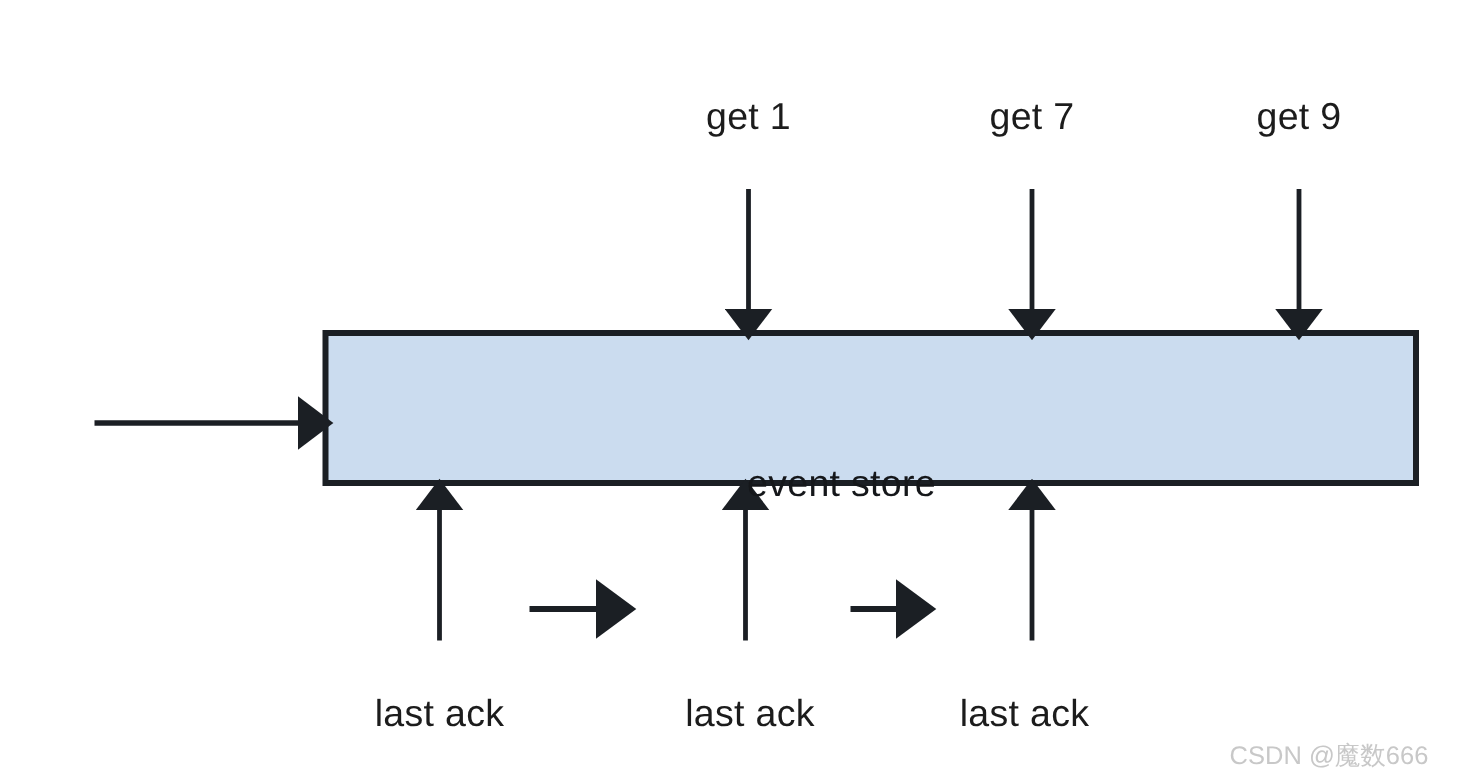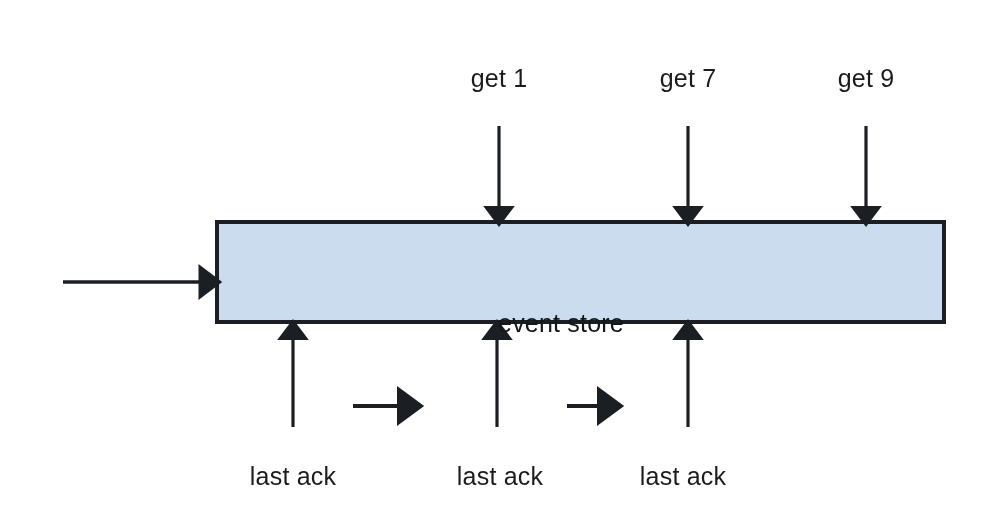--- a/index.html
+++ b/index.html
@@ -89,14 +89,15 @@
   <div class="box-label" style="left:561px; top:275px;margin-top:48px;">event store</div>
 
   <div class="lbl" style="left:499px; top:64px;">get 1</div>
   <div class="lbl" style="left:688px; top:64px;">get 7</div>
   <div class="lbl" style="left:866px; top:64px;">get 9</div>
 
   <div class="lbl" style="left:293px; top:462px;">last ack</div>
   <div class="lbl" style="left:500px; top:462px;">last ack</div>
   <div class="lbl" style="left:683px; top:462px;">last ack</div>
 
+  <div class="watermark" style="left:886px; top:492px;">CSDN @魔数666</div>
 
 </div>
 
 </body></html>

